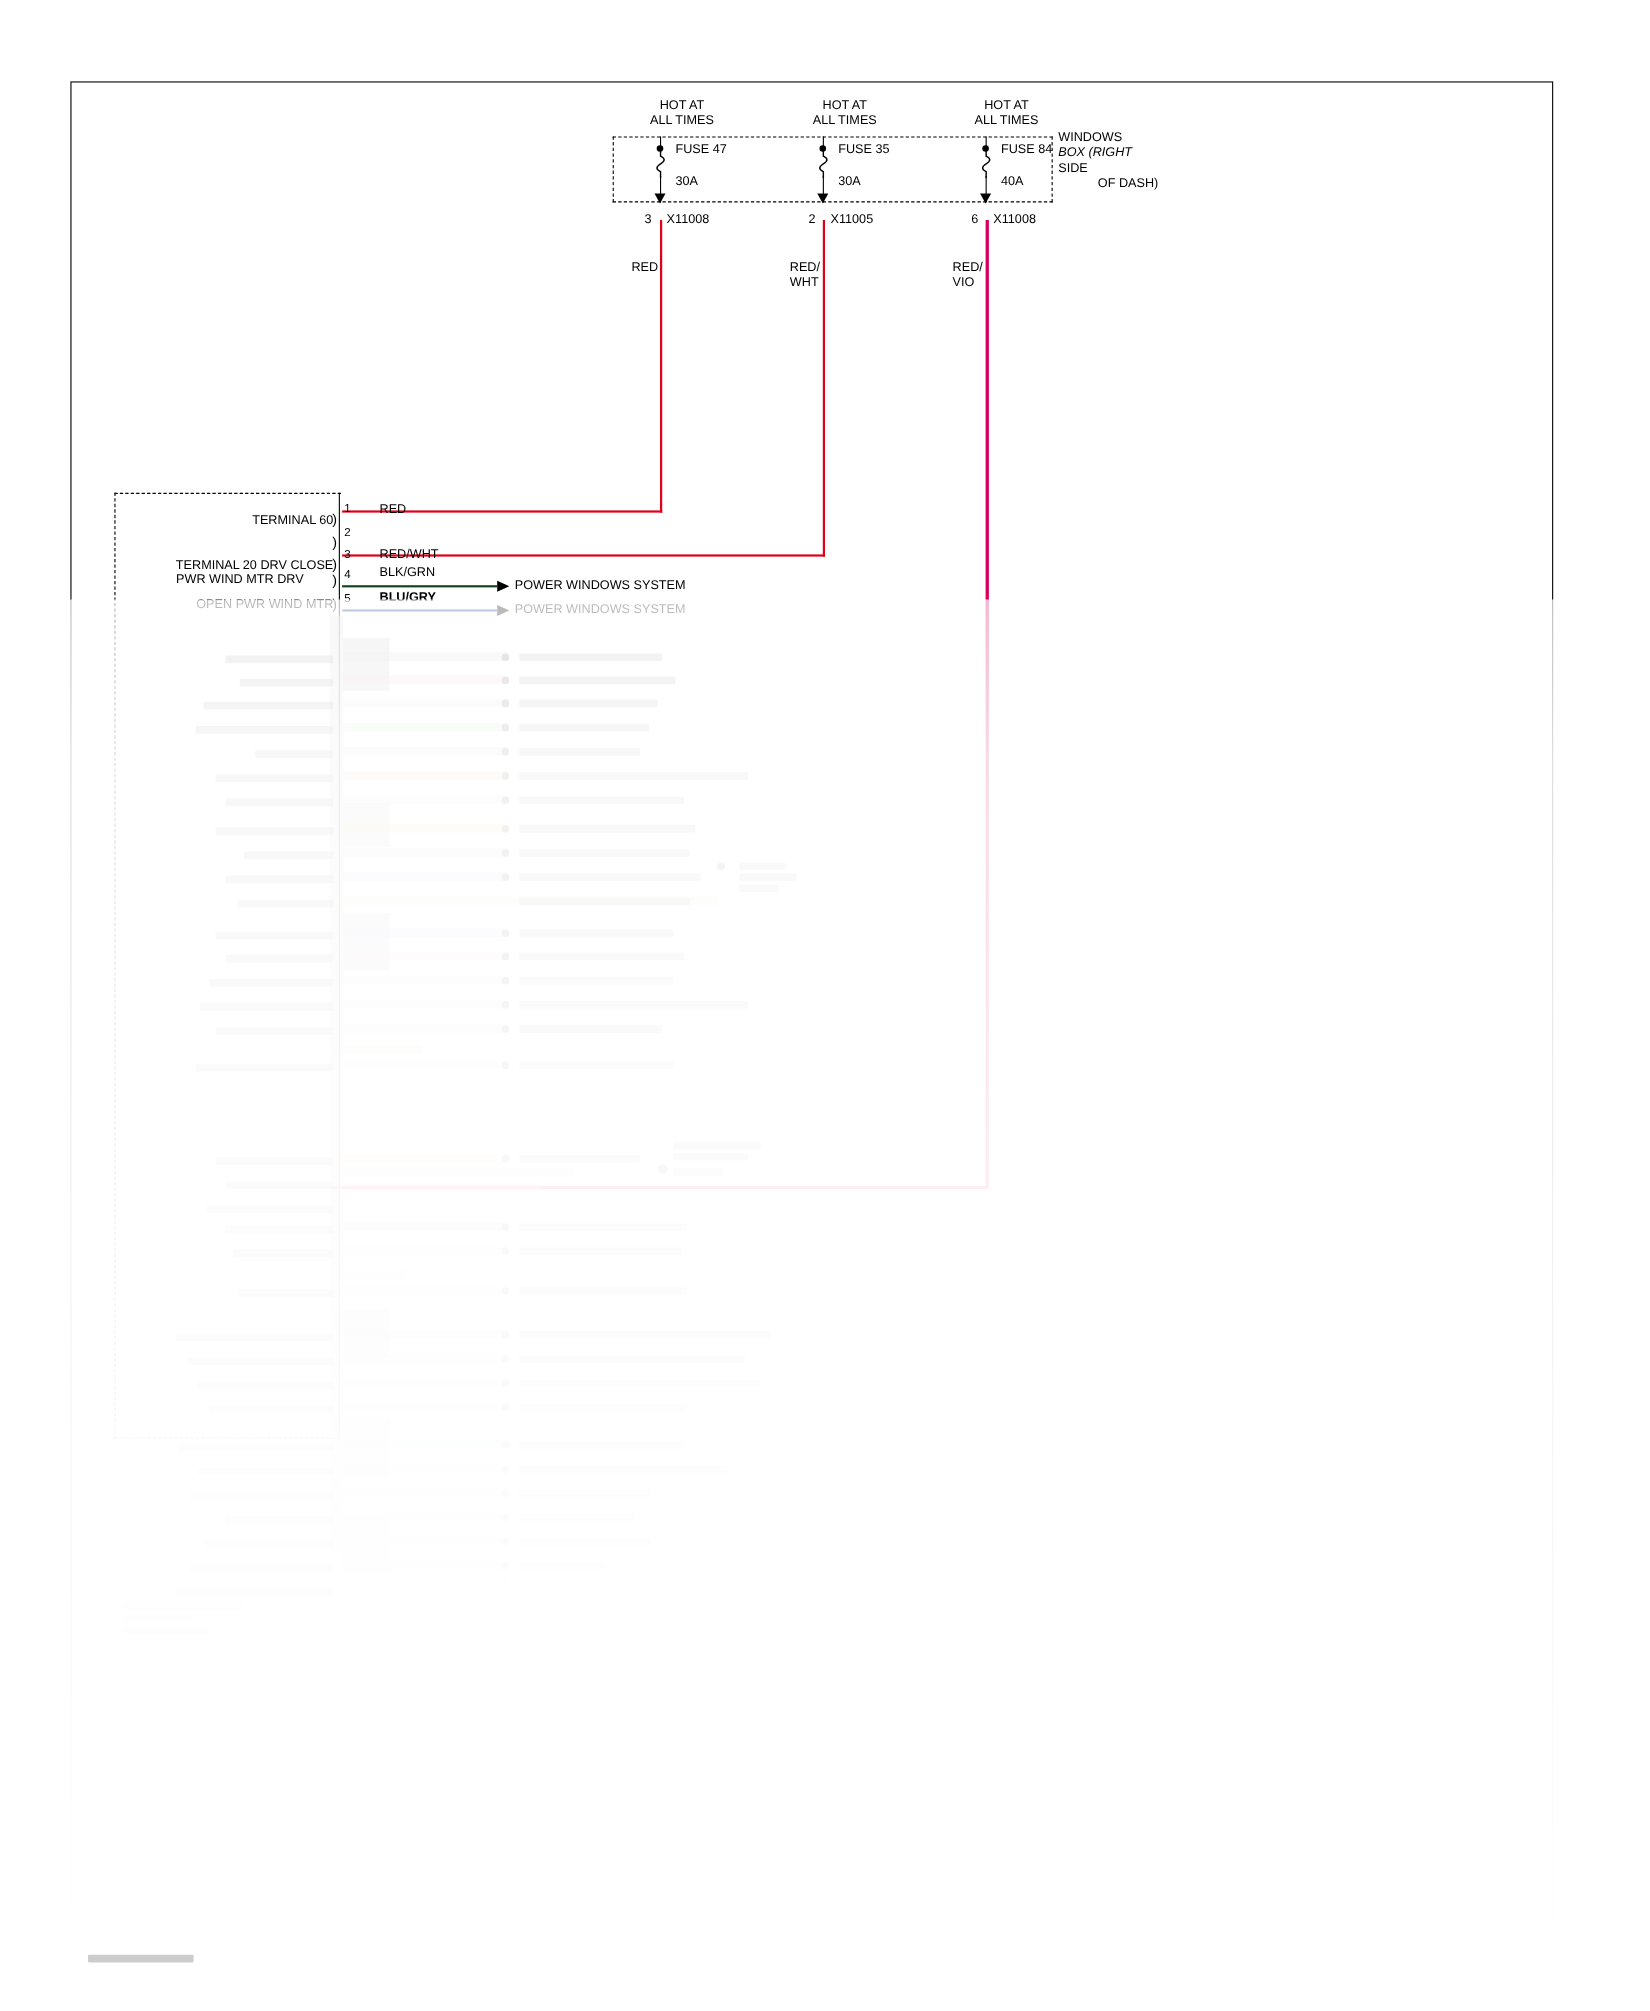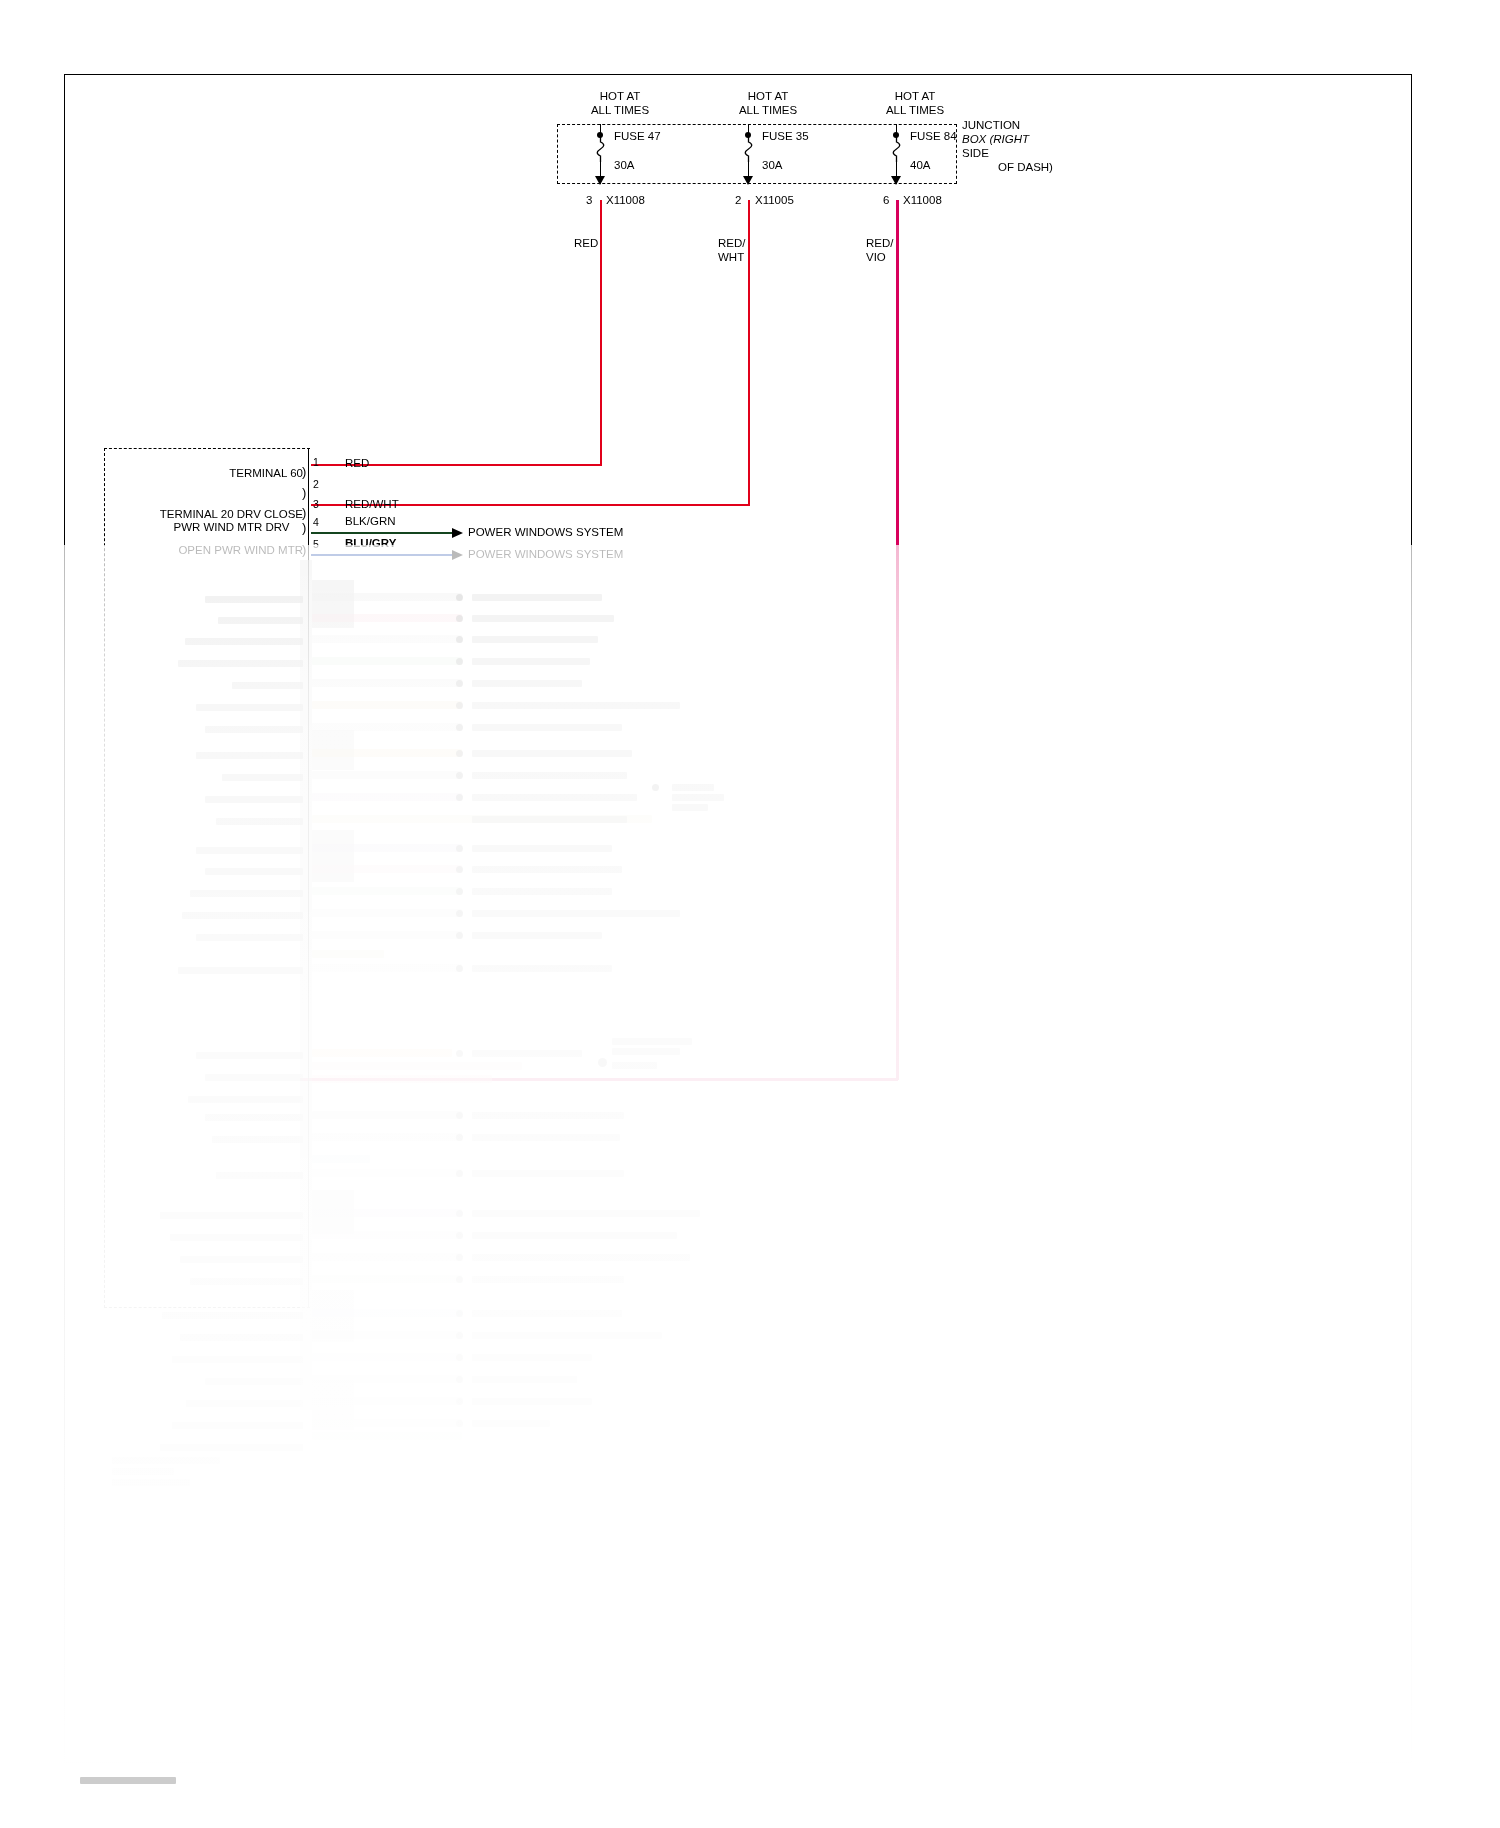--- a/index.html
+++ b/index.html
@@ -155,21 +155,21 @@
   <div class="txt c" style="left:560px; top:104px; width:120px;">ALL TIMES</div>
 
   <div class="txt c" style="left:708px; top:90px; width:120px;">HOT AT</div>
   <div class="txt c" style="left:708px; top:104px; width:120px;">ALL TIMES</div>
 
   <div class="txt c" style="left:855px; top:90px; width:120px;">HOT AT</div>
   <div class="txt c" style="left:855px; top:104px; width:120px;">ALL TIMES</div>
 
   <div class="dash-box" style="left:557px; top:124px; width:400px; height:60px;"></div>
 
-  <div class="txt" style="left:962px; top:119px;">JUNCTION</div>
+  <div class="txt" style="left:962px; top:119px;">WINDOWS</div>
   <div class="txt" style="left:962px; top:133px;font-style:italic;">BOX (RIGHT</div>
   <div class="txt" style="left:962px; top:147px;">SIDE</div>
   <div class="txt" style="left:962px; top:161px;margin-left:36px;">OF DASH)</div>
 
   <div class="line vline" style="left:600px; top:124px; height:12px;"></div>
   <div class="dot" style="left:597px; top:132px;"></div>
   <svg class="fuse-sym" style="left:594px; top:136px;" viewBox="0 0 16 26">
     <path d="M6.5 0 L6.5 6 Q13 9 6.5 13 Q0 17 6.5 20 L6.5 26" stroke="#000" stroke-width="1.3" fill="none"></path>
   </svg>
   <div class="line vline" style="left:600px; top:160px; height:24px;"></div>
@@ -227,21 +227,21 @@
 
   <div class="txt sm" style="left:313px; top:478px;">2</div>
   <div class="pin-brk" style="left:302px; top:486px;">)</div>
 
   <div class="txt sm" style="left:313px; top:498px;">3</div>
   <div class="txt" style="left:152px; top:508px; text-align:right; width:151px;">TERMINAL 20 DRV CLOSE</div>
   <div class="pin-brk" style="left:302px; top:506px;">)</div>
   <div class="txt" style="left:345px; top:498px;">RED/WHT</div>
 
   <div class="txt sm" style="left:313px; top:516px;">4</div>
-  <div class="txt" style="left:160px; top:521px; text-align:center; width:143px;">PWR WIND MTR DRV</div>
+  <div class="txt" style="left:160px; top:521px; text-align:left; width:143px;">PWR WIND MTR DRV</div>
   <div class="pin-brk" style="left:302px; top:521px;">)</div>
   <div class="txt" style="left:345px; top:515px;">BLK/GRN</div>
   <div class="line hline wire-blkgrn" style="left:311px; top:532px; width:141px; height:2px;"></div>
   <div class="arrow-right" style="left:452px; top:528px;"></div>
   <div class="txt" style="left:468px; top:526px;">POWER WINDOWS SYSTEM</div>
 
   <div class="txt sm" style="left:313px; top:538px;">5</div>
   <div class="txt" style="left:170px; top:544px; text-align:right; width:133px;">OPEN PWR WIND MTR</div>
   <div class="pin-brk" style="left:302px; top:543px;">)</div>
   <div class="txt" style="left:345px; top:537px;font-weight:bold;">BLU/GRY</div>

